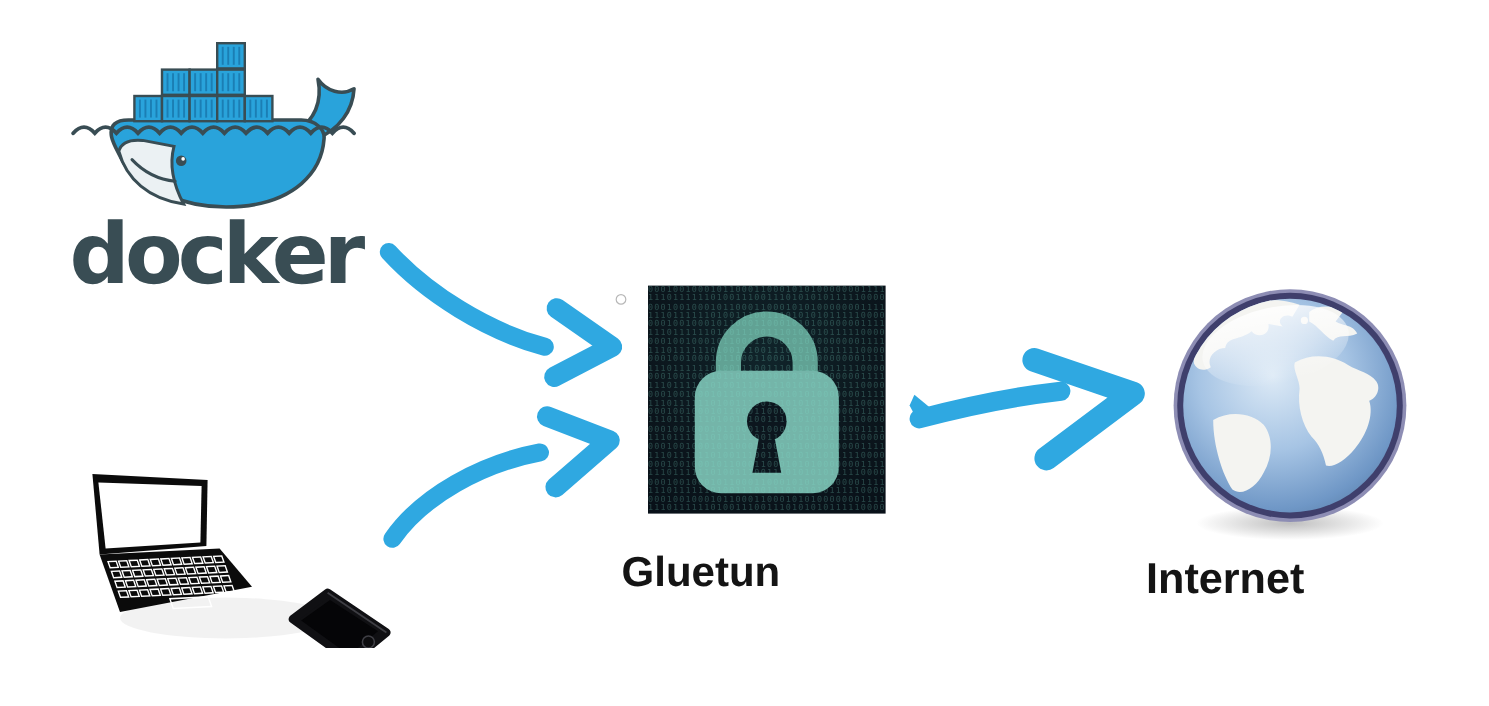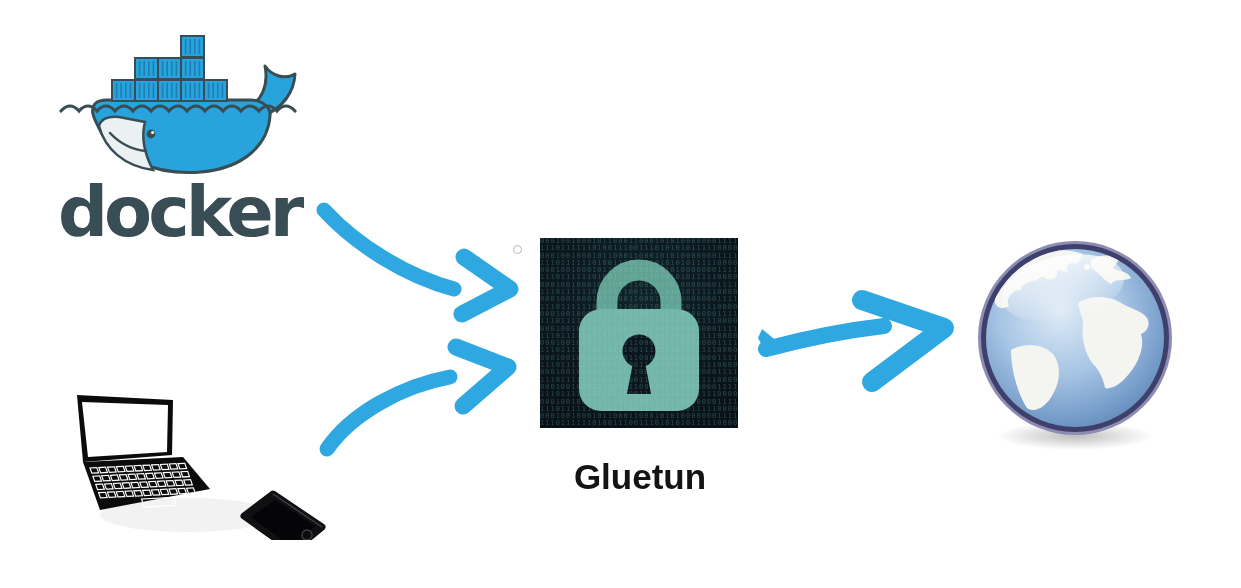--- a/index.html
+++ b/index.html
@@ -23,21 +23,21 @@
   #lock-tile{left:540px;top:238px;width:198px;height:190px;
              background:radial-gradient(circle at 50% 32%, #10242a 0%, var(--lock-bg,#0b151c) 62%, #081018 100%);}
   #lock-tile svg{position:absolute;left:0;top:0;}
   #binary-texture{position:absolute;left:0;top:0;width:198px;height:190px;margin:0;overflow:hidden;
                   font-family:"DejaVu Sans Mono",monospace;font-size:7px;line-height:7.3px;
                   letter-spacing:1px;color:var(--binary-digits,#7edcc8);opacity:.26;white-space:pre;}
   .lockbody{fill:var(--lock-body);}
   .lockshackle{stroke:var(--lock-shackle);stroke-width:21;fill:none;}
   .lockhole{fill:var(--lock-keyhole);}
   
-  .biglabel{font-weight:700;color:var(--label-text,#141414);text-align:center;}
+  .biglabel{font-weight:700;color:var(--label-text,#141414);}
   #gluetun-label{left:518px;top:452px;width:244px;font-size:35px;line-height:50px;}
   #internet-label{left:955px;top:460px;width:240px;font-size:36px;line-height:44px;}
   
   .lap{fill:#0b0b0b;}
   .key{stroke:#fff;stroke-width:1.2;fill:none;}
   
   #dot-marker{left:513px;top:245px;width:7px;height:7px;border:1.5px solid #b8b8b8;border-radius:50%;}
 </style>
 </head>
 <body>
@@ -261,14 +261,15 @@
     </g>
     <g clip-path="url(#sphereClip)">
       <path d="M30,160 A89,89 0 0 0 170,160 L170,190 L30,190 Z" fill="#C8D4E8" opacity="0.35"></path>
       <ellipse cx="88" cy="50" rx="62" ry="32" fill="url(#gloss)" transform="rotate(-12 88 50)"></ellipse>
     </g>
   </svg>
 
   <div class="abs biglabel" id="gluetun-label">
     <div>Gluetun</div>
   </div>
+  <div class="abs biglabel" id="internet-label">Internet</div>
 
 </div>
 
 </body></html>

